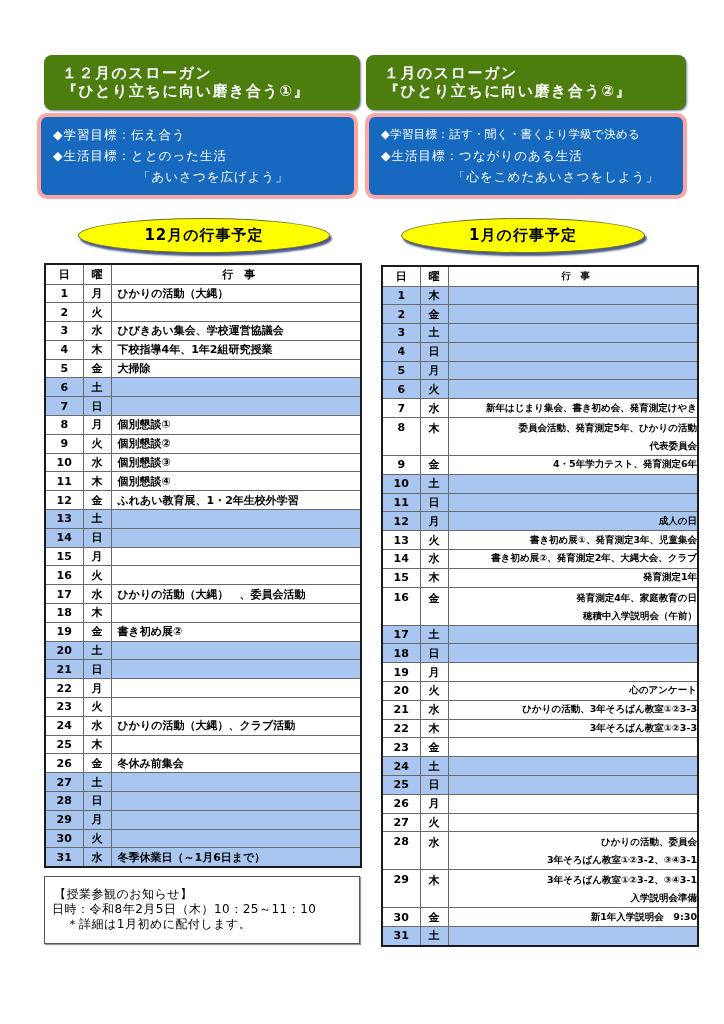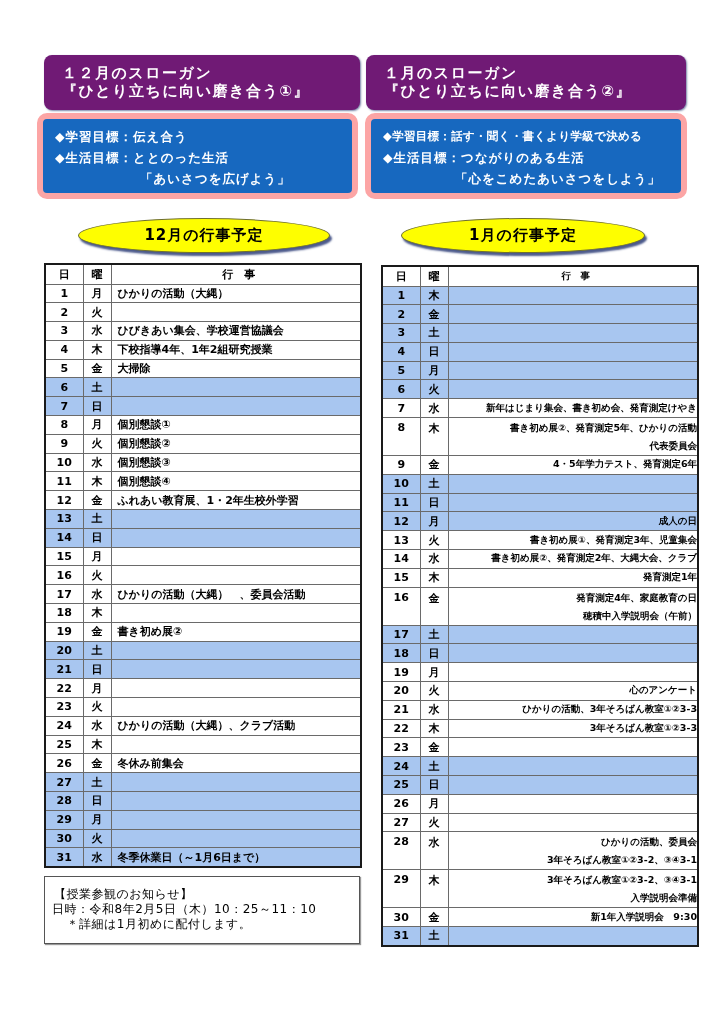--- a/index.html
+++ b/index.html
@@ -1,22 +1,22 @@
 <!DOCTYPE html>
 <html><head>
 <meta charset="utf-8">
 <style>
   * { box-sizing: border-box; margin: 0; padding: 0; }
   body { width: 724px; height: 1024px; background: #ffffff; position: relative; overflow: hidden;
          font-family: "DejaVu Sans", sans-serif; color: #000; }
-  .slogan { position: absolute; background: #701a75; color: #fff; border-radius: 8px;
+  .slogan { position: absolute; background: #4d7c0f; color: #fff; border-radius: 8px;
             font-weight: bold; font-size: 15px; line-height: 18px; padding: 9px 12px 0 18px; letter-spacing: 1.5px;
             box-shadow: 1px 1px 2px #7a86a8; }
-  .goals { position: absolute; background: #1768bf; color: #fff; border-radius: 10px; border: 6px solid #fca5a5;
-           font-weight: bold; font-size: 12.5px; line-height: 21px; padding: 7px 0 0 12px; letter-spacing: 1px; }
+  .goals { position: absolute; background: #1768bf; color: #fff; border-radius: 10px; border: 4px solid #fca5a5;
+           font-weight: normal; font-size: 12.5px; line-height: 21px; padding: 7px 0 0 12px; letter-spacing: 1px; }
   .oval { position: absolute; background: #fefe00; border-radius: 50%; border: 1px solid #6f6f30;
           box-shadow: 2px 3px 2px #4c5a8c; text-align: center; font-weight: bold; font-size: 15px; line-height: 33px;
           letter-spacing: 1px; }
   table.sched { position: absolute; border-collapse: collapse; border: 2px solid #1a1a1a; font-weight: bold;
                 font-size: 11px; table-layout: fixed; }
   table.sched td { border: 1px solid #6a6a6a; height: 18.8px; padding: 0; vertical-align: middle; }
   table.sched td.d { text-align: center; width: 38px; }
   table.sched td.w { text-align: center; width: 28px; }
   table.sched td.e { padding-left: 6px; white-space: nowrap; overflow: hidden; }
   table.sched tr.hol td { background: #a8c6f0; }
@@ -338,21 +338,21 @@
         <td class="d">7</td>
         <td class="w">水</td>
         <td class="e">
           <div style="white-space: pre;">新年はじまり集会、書き初め会、発育測定けやき</div>
         </td>
       </tr>
       <tr class="two">
         <td class="d">8</td>
         <td class="w">木</td>
         <td class="e">
-          <div style="white-space: pre;">書き初め展②、発育測定5年、ひかりの活動</div>
+          <div style="white-space: pre;">委員会活動、発育測定5年、ひかりの活動</div>
           <div>代表委員会</div>
         </td>
       </tr>
       <tr>
         <td class="d">9</td>
         <td class="w">金</td>
         <td class="e">
           <div style="white-space: pre; margin-left: 20px;">4・5年学力テスト、発育測定6年</div>
         </td>
       </tr>

